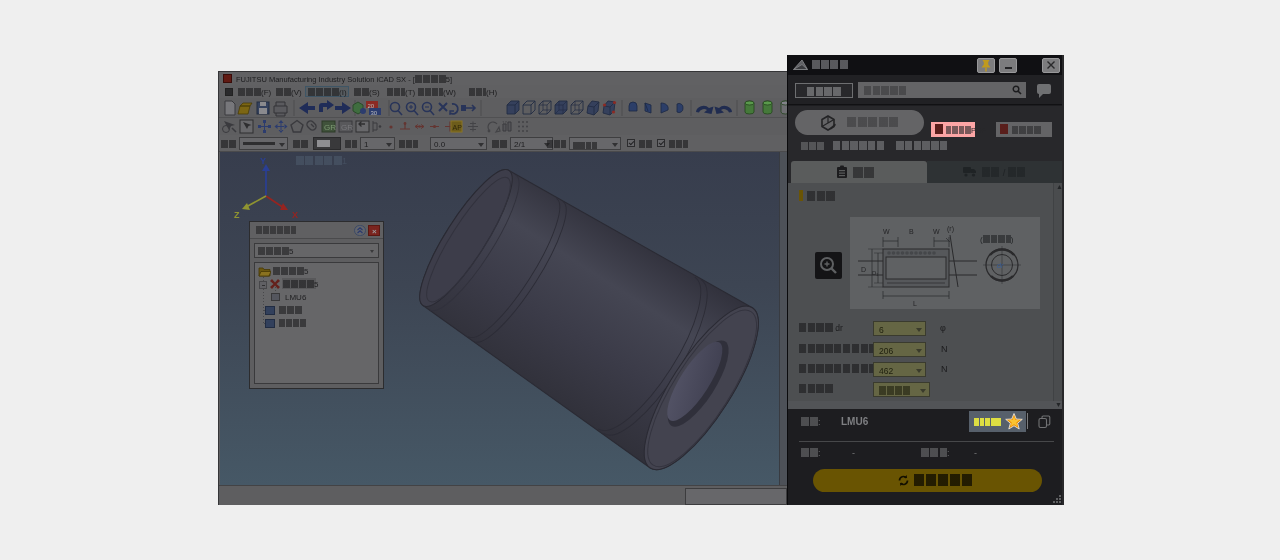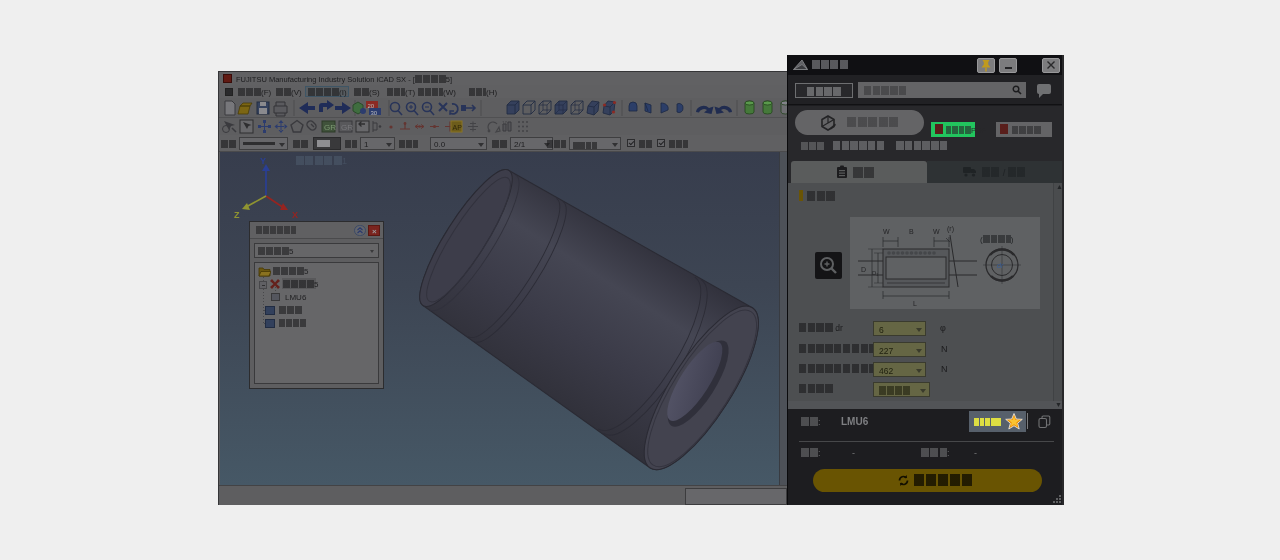--- a/index.html
+++ b/index.html
@@ -373,21 +373,21 @@
 
     <div class="abs" style="left:0;top:51px;width:277px;height:55px;background:#28282b;">
       <div class="abs" style="left:7px;top:4px;width:129px;height:25px;background:#646466;border-radius:13px;">
         <svg class="abs" style="left:25px;top:5px;" width="16" height="16" viewBox="0 0 16 16">
             <path d="M8 1 L14 4.5 V11.5 L8 15 L2 11.5 V4.5 Z" fill="none" stroke="#232325" stroke-width="1.6"></path>
             <path d="M8 1 V8 L2 11.5 M8 8 L14 4.5" stroke="#232325" stroke-width="1.2" fill="none"></path>
             <path d="M9.5 13.5 L15 8.5 L16 10 L11 14.5 Z" fill="#232325"></path>
           </svg>
       <div class="t" style="left:52px;top:7px;font-size:10px;color:#3c3c3e;"><span class="jp" style="--w:9px;--s:10.5px;width:51px;height:10px;"></span></div>
       </div>
-      <div class="abs" style="left:143px;top:16px;width:44px;height:15px;background:#22c55e;text-align:center;">
+      <div class="abs" style="left:143px;top:16px;width:44px;height:15px;background:#fca5a5;text-align:center;">
         <div class="abs" style="left:4px;top:2px;width:8px;height:10px;background:#591e1b;"></div>
         <div class="t" style="left:15px;top:4px;font-size:7.5px;color:#29292b;"><span class="jp" style="--w:5.5px;--s:6.4px;width:25px;height:7.5px;"></span>PDF</div>
       </div>
       <div class="abs" style="left:208px;top:16px;width:56px;height:15px;background:#646466;">
         <div class="abs" style="left:4px;top:2px;width:8px;height:10px;background:#591e1b;"></div>
         <div class="t" style="left:16px;top:4px;font-size:7.5px;color:#29292b;"><span class="jp" style="--w:6.5px;--s:7.5px;width:29px;height:7.5px;"></span></div>
       </div>
       <div class="t" style="left:13px;top:36px;font-size:8px;color:#6f7072;"><span class="jp" style="--w:7px;--s:8px;width:23px;height:8px;"></span></div>
       <div class="t" style="left:45px;top:35px;font-size:8.5px;color:#7e7f82;font-weight:bold;"><span class="jp" style="--w:7.5px;--s:8.75px;width:51px;height:8.5px;"></span></div>
       <div class="t" style="left:108px;top:35px;font-size:8.5px;color:#7e7f82;font-weight:bold;"><span class="jp" style="--w:7.5px;--s:8.75px;width:51px;height:8.5px;"></span></div>
@@ -473,21 +473,21 @@
 
       <div class="t" style="left:11px;top:140px;font-size:8.5px;color:#1b1b1d;"><span class="jp" style="--w:7.5px;--s:8.75px;width:34px;height:8.5px;"></span> dr</div>
       <div class="abs" style="left:85px;top:138px;width:53px;height:15px;background:#656644;border:1px solid #3a3b2e;">
         <div class="t" style="left:5px;top:3px;font-size:8.5px;color:#20210f;">6</div>
         <span class="dna abs" style="right:3px;top:6px;border-top-color:#3a3b2c;"></span>
       </div>
       <div class="t" style="left:152px;top:140px;font-size:9px;color:#1b1b1d;">φ</div>
 
       <div class="t" style="left:11px;top:161px;font-size:8.5px;color:#1b1b1d;"><span class="jp" style="--w:7.5px;--s:8.75px;width:51px;height:8.5px;"></span> <span class="jp" style="--w:7.5px;--s:8.75px;width:25px;height:8.5px;"></span></div>
       <div class="abs" style="left:85px;top:159px;width:53px;height:15px;background:#656644;border:1px solid #3a3b2e;">
-        <div class="t" style="left:5px;top:3px;font-size:8.5px;color:#20210f;">227</div>
+        <div class="t" style="left:5px;top:3px;font-size:8.5px;color:#20210f;">206</div>
         <span class="dna abs" style="right:3px;top:6px;border-top-color:#3a3b2c;"></span>
       </div>
       <div class="t" style="left:153px;top:161px;font-size:9px;color:#1b1b1d;">N</div>
 
       <div class="t" style="left:11px;top:181px;font-size:8.5px;color:#1b1b1d;"><span class="jp" style="--w:7.5px;--s:8.75px;width:51px;height:8.5px;"></span> <span class="jp" style="--w:7.5px;--s:8.75px;width:25px;height:8.5px;"></span></div>
       <div class="abs" style="left:85px;top:179px;width:53px;height:15px;background:#656644;border:1px solid #3a3b2e;">
         <div class="t" style="left:5px;top:3px;font-size:8.5px;color:#20210f;">462</div>
         <span class="dna abs" style="right:3px;top:6px;border-top-color:#3a3b2c;"></span>
       </div>
       <div class="t" style="left:153px;top:181px;font-size:9px;color:#1b1b1d;">N</div>

